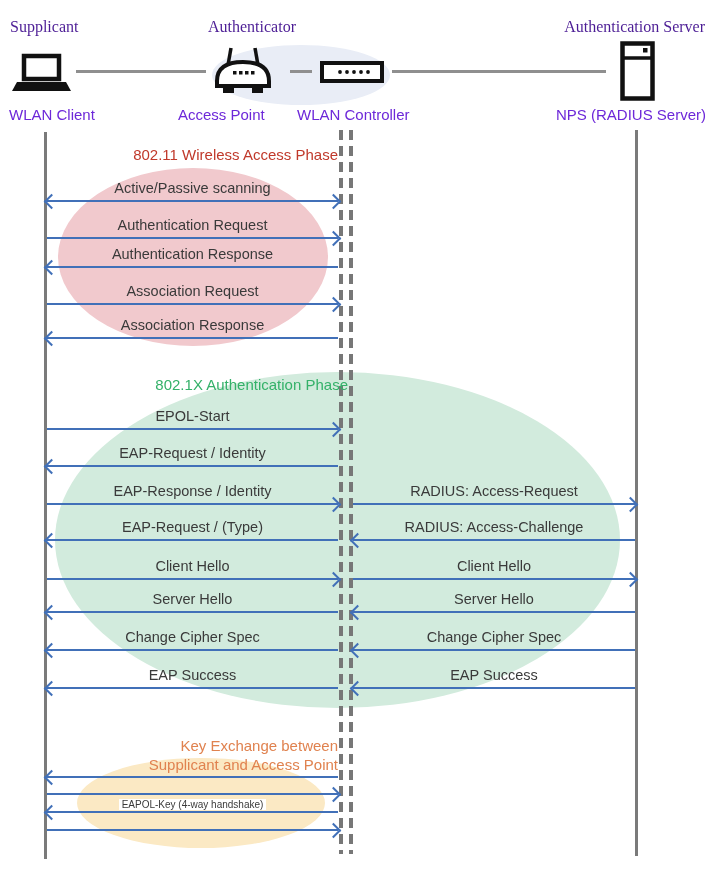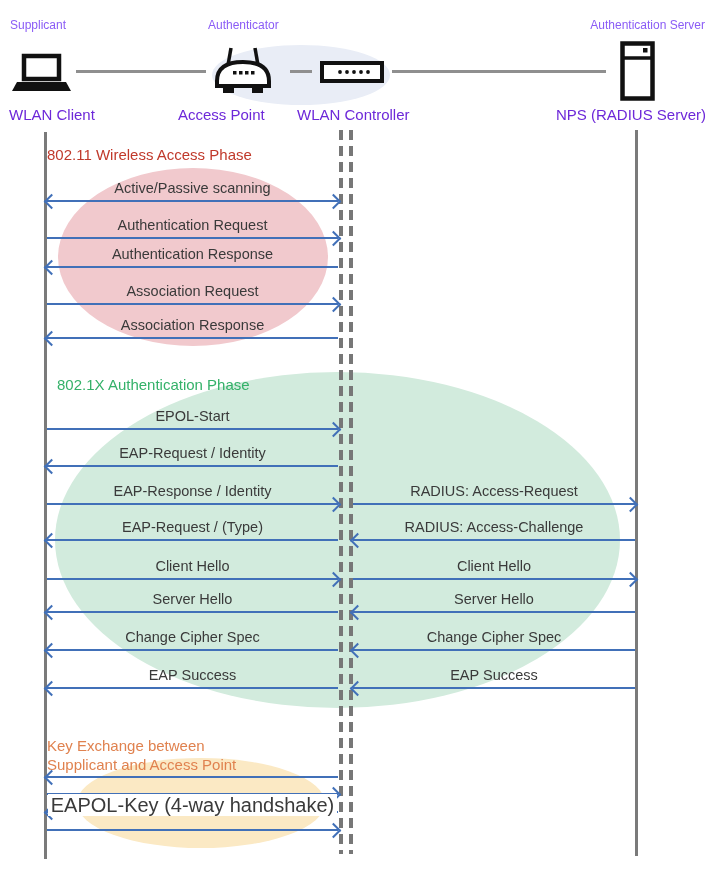--- a/index.html
+++ b/index.html
@@ -2,54 +2,54 @@
 <html><head>
 <meta charset="utf-8">
 <style>
   html,body { margin:0; padding:0; background:#fff; }
   #canvas {
     position:relative; width:713px; height:875px; background:#ffffff;
     font-family:"Liberation Sans", sans-serif; overflow:hidden;
     --blue:#4170b8; --gray:#7a7a7a; --ink:#222;
   }
   
-  .role { position:absolute; top:18px; font-size:12px; color:#8b5cf6; white-space:nowrap; }
+  .role { position:absolute; top:18px; font-size:16px; color:#4c1d95; white-space:nowrap;font-family:Liberation Serif, serif; }
   .dev  { position:absolute; top:106px; font-size:15px; color:#6d28d9; white-space:nowrap; }
   .ctr  { text-align:left; }
   .conn { position:absolute; top:70px; height:3px; background:#8f8f8f; z-index:1; }
   .icon { position:absolute; z-index:2; }
   
   .ellipse { position:absolute; border-radius:50%; z-index:0; }
   .el-auth   { left:212px; top:45px;  width:178px; height:60px;  background:#e9edf6; }
   .el-pink   { left:58px;  top:168px; width:270px; height:178px; background:#f1c9cd; }
   .el-green  { left:55px;  top:372px; width:565px; height:336px; background:#d2ebdd; }
   .el-yellow { left:77px;  top:758px; width:248px; height:90px;  background:#fbe9c4; }
   
   .life { position:absolute; width:3px; background:var(--gray); z-index:1; }
   .dashline { position:absolute; width:4px; z-index:1;
     background:repeating-linear-gradient(180deg,#777 0 10px, transparent 10px 16px); }
   
-  .phase-title { position:absolute; width:291px; text-align:left; font-size:15px; z-index:2; white-space:nowrap; }
+  .phase-title { position:absolute; width:291px; text-align:right; font-size:15px; z-index:2; white-space:nowrap; }
   .pt1 { left:47px; top:146px; color:#c0392b; }
   .pt2 { left:57px; top:376px; color:#34b169; }
   .pt3 { left:47px; top:720px; color:#e0824f; line-height:19px;margin-top:16px; }
   
   .msg { position:absolute; height:24px; z-index:2; }
   .L { left:47px;  width:291px; }
   .R { left:353px; width:282px; }
   .lbl { position:absolute; left:0; right:0; top:0; text-align:center;
          font-size:14.5px; color:#3a3a3a; white-space:nowrap; }
   .msg .arrow { position:absolute; left:0; right:0; top:20px; height:2px; background:var(--blue); }
   .solo { position:absolute; left:47px; width:291px; height:2px; background:var(--blue); z-index:2; }
   .hR, .hL { position:absolute; width:9px; height:9px; border-style:solid; border-color:var(--blue);
              transform:rotate(45deg); }
   .hR { right:-1px; top:-4px; border-width:2.5px 2.5px 0 0; }
   .hL { left:-1px;  top:-4px; border-width:0 0 2.5px 2.5px; }
   .eapol-wrap { position:absolute; left:47px; width:291px; top:794px; text-align:center; z-index:3; }
-  .eapol-lbl { background:#ffffff; padding:0 3px; font-size:20px; color:#3a3a3a; white-space:nowrap; }
+  .eapol-lbl { background:#ffffff; padding:0 3px; font-size:10px; color:#3a3a3a; white-space:nowrap; }
   svg { display:block; }
 </style>
 </head>
 <body>
 
 <div id="canvas">
 
   <div class="ellipse el-auth"></div>
   <div class="ellipse el-pink"></div>
   <div class="ellipse el-green"></div>

